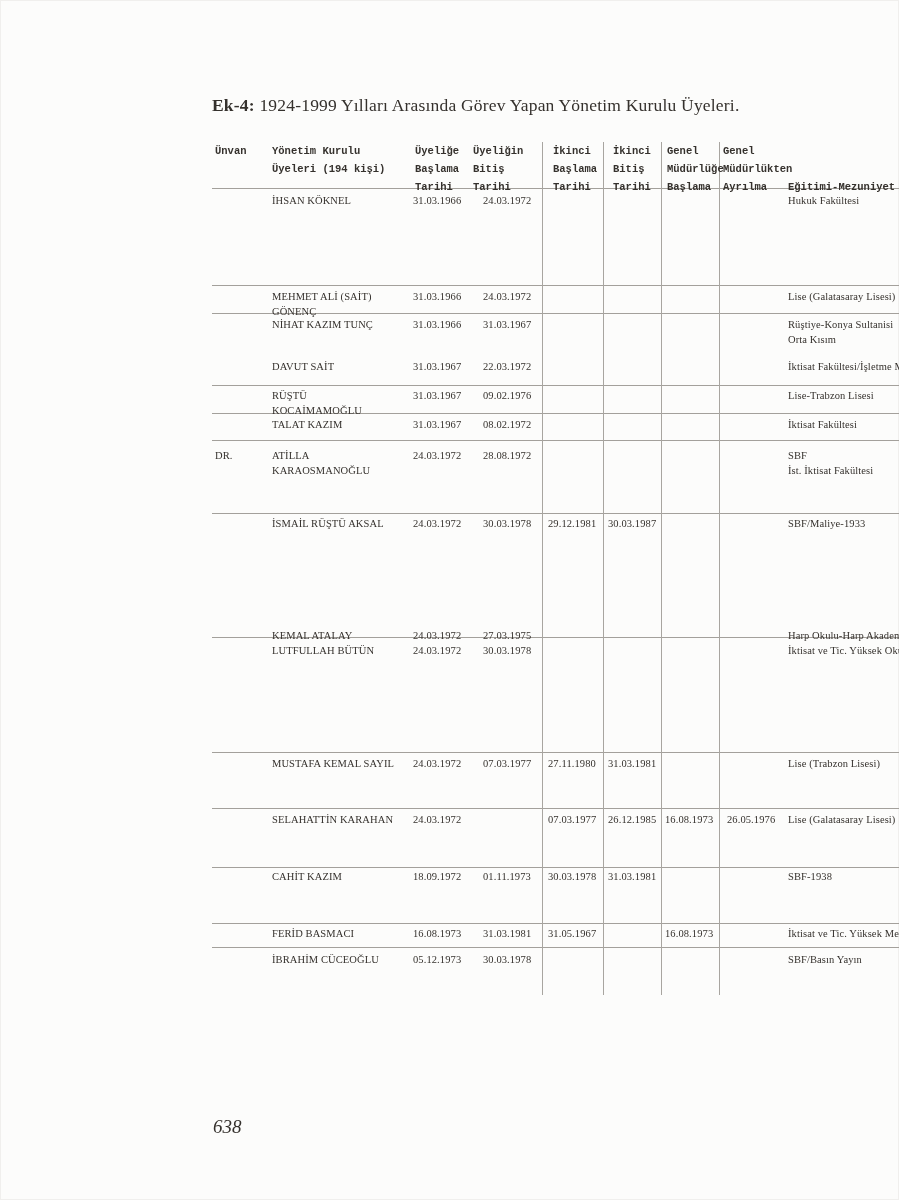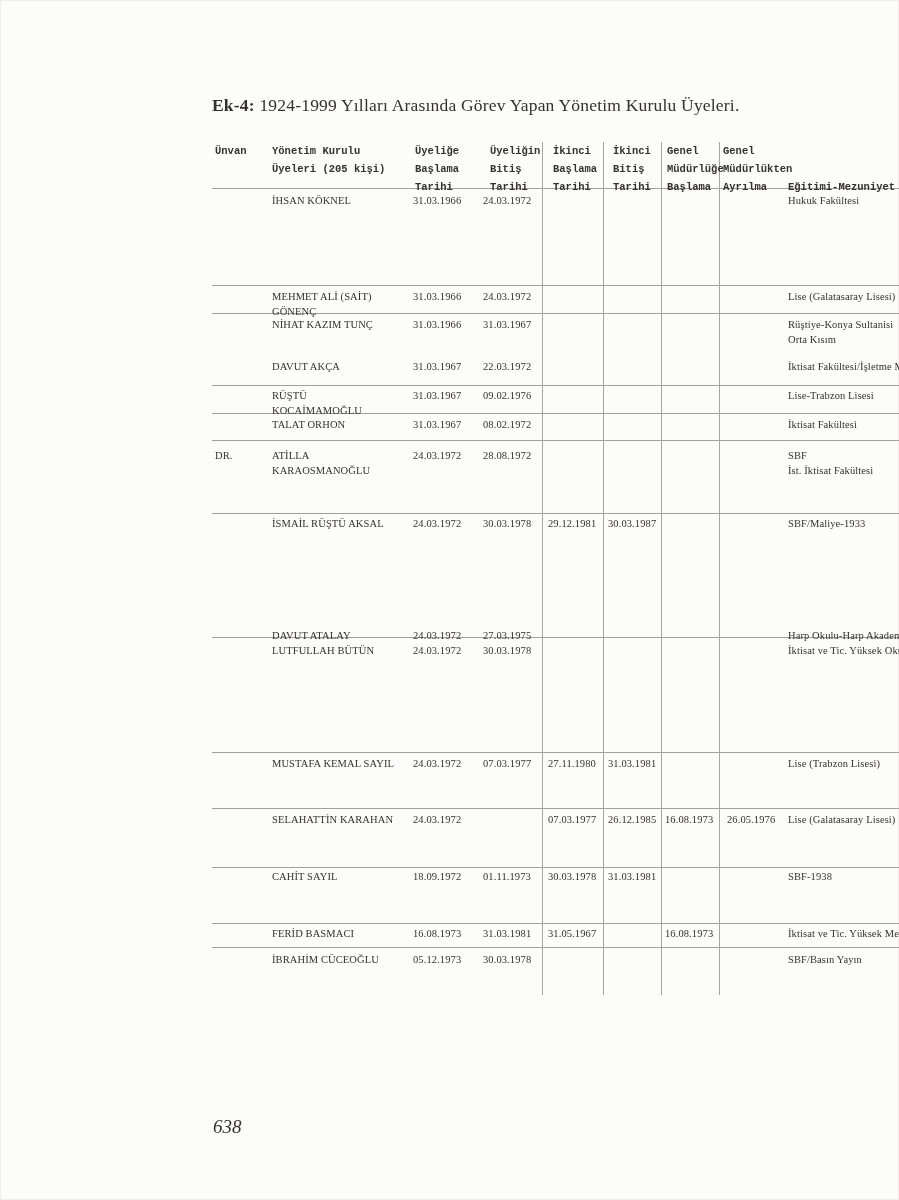--- a/index.html
+++ b/index.html
@@ -12,21 +12,21 @@
   .page{position:absolute;inset:0;box-shadow:inset 0 0 0 1px #f0efed;}
   
   #title{position:absolute;left:212px;top:95px;font-size:17.5px;letter-spacing:.2px;white-space:nowrap;}
   #title .bold{font-weight:bold;text-align:right;}
   
   .table{position:absolute;left:212px;top:140px;width:687px;height:860px;}
   .hline{position:absolute;left:0;width:687px;height:1px;background:#a3a09b;}
   .vline{position:absolute;top:2px;height:853px;width:1px;background:#a8a5a0;}
   .hcell{position:absolute;top:2px;font-weight:bold;font-size:10.5px;line-height:18px;white-space:pre;font-family:Liberation Mono, monospace;}
   .hc9{top:38px;}
-  .h1{left:3px}.h2{left:60px}.h3{left:203px}.h4{left:278px}.h5{left:341px}
+  .h1{left:3px}.h2{left:60px}.h3{left:203px}.h4{left:261px}.h5{left:341px}
   .h6{left:401px}.h7{left:455px}.h8{left:511px}.h9{left:576px}
   .row{position:absolute;left:0;width:687px;height:0;}
   .cell{position:absolute;top:0;font-size:10.5px;line-height:15px;white-space:pre;letter-spacing:.1px;}
   .c1{left:3px}.c2{left:60px;width:145px}.c3{left:201px}.c4{left:271px}.c5{left:336px}
   .c6{left:396px}.c7{left:453px}.c8{left:515px}.c9{left:576px;width:111px;overflow:hidden;font-family:Liberation Serif, serif;}
   
   #pageno{position:absolute;left:213px;top:1116px;font-size:19px;font-style:italic;}
 </style>
 </head>
 <body>
@@ -50,21 +50,21 @@
     <div class="hline" style="top:727px"></div>
     <div class="hline" style="top:783px"></div>
     <div class="hline" style="top:807px"></div>
     <div class="vline" style="left:330px"></div>
     <div class="vline" style="left:391px"></div>
     <div class="vline" style="left:449px"></div>
     <div class="vline" style="left:507px"></div>
 
     <div class="hcell h1">Ünvan</div>
     <div class="hcell h2">Yönetim Kurulu
-Üyeleri (205 kişi)</div>
+Üyeleri (194 kişi)</div>
     <div class="hcell h3">Üyeliğe
 Başlama
 Tarihi</div>
     <div class="hcell h4">Üyeliğin
 Bitiş
 Tarihi</div>
     <div class="hcell h5">İkinci
 Başlama
 Tarihi</div>
     <div class="hcell h6">İkinci
@@ -108,21 +108,21 @@
       <span class="cell c4">31.03.1967</span>
       <span class="cell c5"></span>
       <span class="cell c6"></span>
       <span class="cell c7"></span>
       <span class="cell c8"></span>
       <span class="cell c9">Rüştiye-Konya Sultanisi
 Orta Kısım</span>
     </div>
     <div class="row" style="top:219px">
       <span class="cell c1"></span>
-      <span class="cell c2">DAVUT AKÇA</span>
+      <span class="cell c2">DAVUT SAİT</span>
       <span class="cell c3">31.03.1967</span>
       <span class="cell c4">22.03.1972</span>
       <span class="cell c5"></span>
       <span class="cell c6"></span>
       <span class="cell c7"></span>
       <span class="cell c8"></span>
       <span class="cell c9">İktisat Fakültesi/İşletme Ma</span>
     </div>
     <div class="row" style="top:248px">
       <span class="cell c1"></span>
@@ -131,21 +131,21 @@
       <span class="cell c3">31.03.1967</span>
       <span class="cell c4">09.02.1976</span>
       <span class="cell c5"></span>
       <span class="cell c6"></span>
       <span class="cell c7"></span>
       <span class="cell c8"></span>
       <span class="cell c9">Lise-Trabzon Lisesi</span>
     </div>
     <div class="row" style="top:277px">
       <span class="cell c1"></span>
-      <span class="cell c2">TALAT ORHON</span>
+      <span class="cell c2">TALAT KAZIM</span>
       <span class="cell c3">31.03.1967</span>
       <span class="cell c4">08.02.1972</span>
       <span class="cell c5"></span>
       <span class="cell c6"></span>
       <span class="cell c7"></span>
       <span class="cell c8"></span>
       <span class="cell c9">İktisat Fakültesi</span>
     </div>
     <div class="row" style="top:308px">
       <span class="cell c1">DR.</span>
@@ -166,21 +166,21 @@
       <span class="cell c3">24.03.1972</span>
       <span class="cell c4">30.03.1978</span>
       <span class="cell c5">29.12.1981</span>
       <span class="cell c6">30.03.1987</span>
       <span class="cell c7"></span>
       <span class="cell c8"></span>
       <span class="cell c9">SBF/Maliye-1933</span>
     </div>
     <div class="row" style="top:488px">
       <span class="cell c1"></span>
-      <span class="cell c2">DAVUT ATALAY</span>
+      <span class="cell c2">KEMAL ATALAY</span>
       <span class="cell c3">24.03.1972</span>
       <span class="cell c4">27.03.1975</span>
       <span class="cell c5"></span>
       <span class="cell c6"></span>
       <span class="cell c7"></span>
       <span class="cell c8"></span>
       <span class="cell c9">Harp Okulu-Harp Akademi</span>
     </div>
     <div class="row" style="top:503px">
       <span class="cell c1"></span>
@@ -210,21 +210,21 @@
       <span class="cell c3">24.03.1972</span>
       <span class="cell c4"></span>
       <span class="cell c5">07.03.1977</span>
       <span class="cell c6">26.12.1985</span>
       <span class="cell c7">16.08.1973</span>
       <span class="cell c8">26.05.1976</span>
       <span class="cell c9">Lise (Galatasaray Lisesi)</span>
     </div>
     <div class="row" style="top:729px">
       <span class="cell c1"></span>
-      <span class="cell c2">CAHİT SAYIL</span>
+      <span class="cell c2">CAHİT KAZIM</span>
       <span class="cell c3">18.09.1972</span>
       <span class="cell c4">01.11.1973</span>
       <span class="cell c5">30.03.1978</span>
       <span class="cell c6">31.03.1981</span>
       <span class="cell c7"></span>
       <span class="cell c8"></span>
       <span class="cell c9">SBF-1938</span>
     </div>
     <div class="row" style="top:786px">
       <span class="cell c1"></span>

